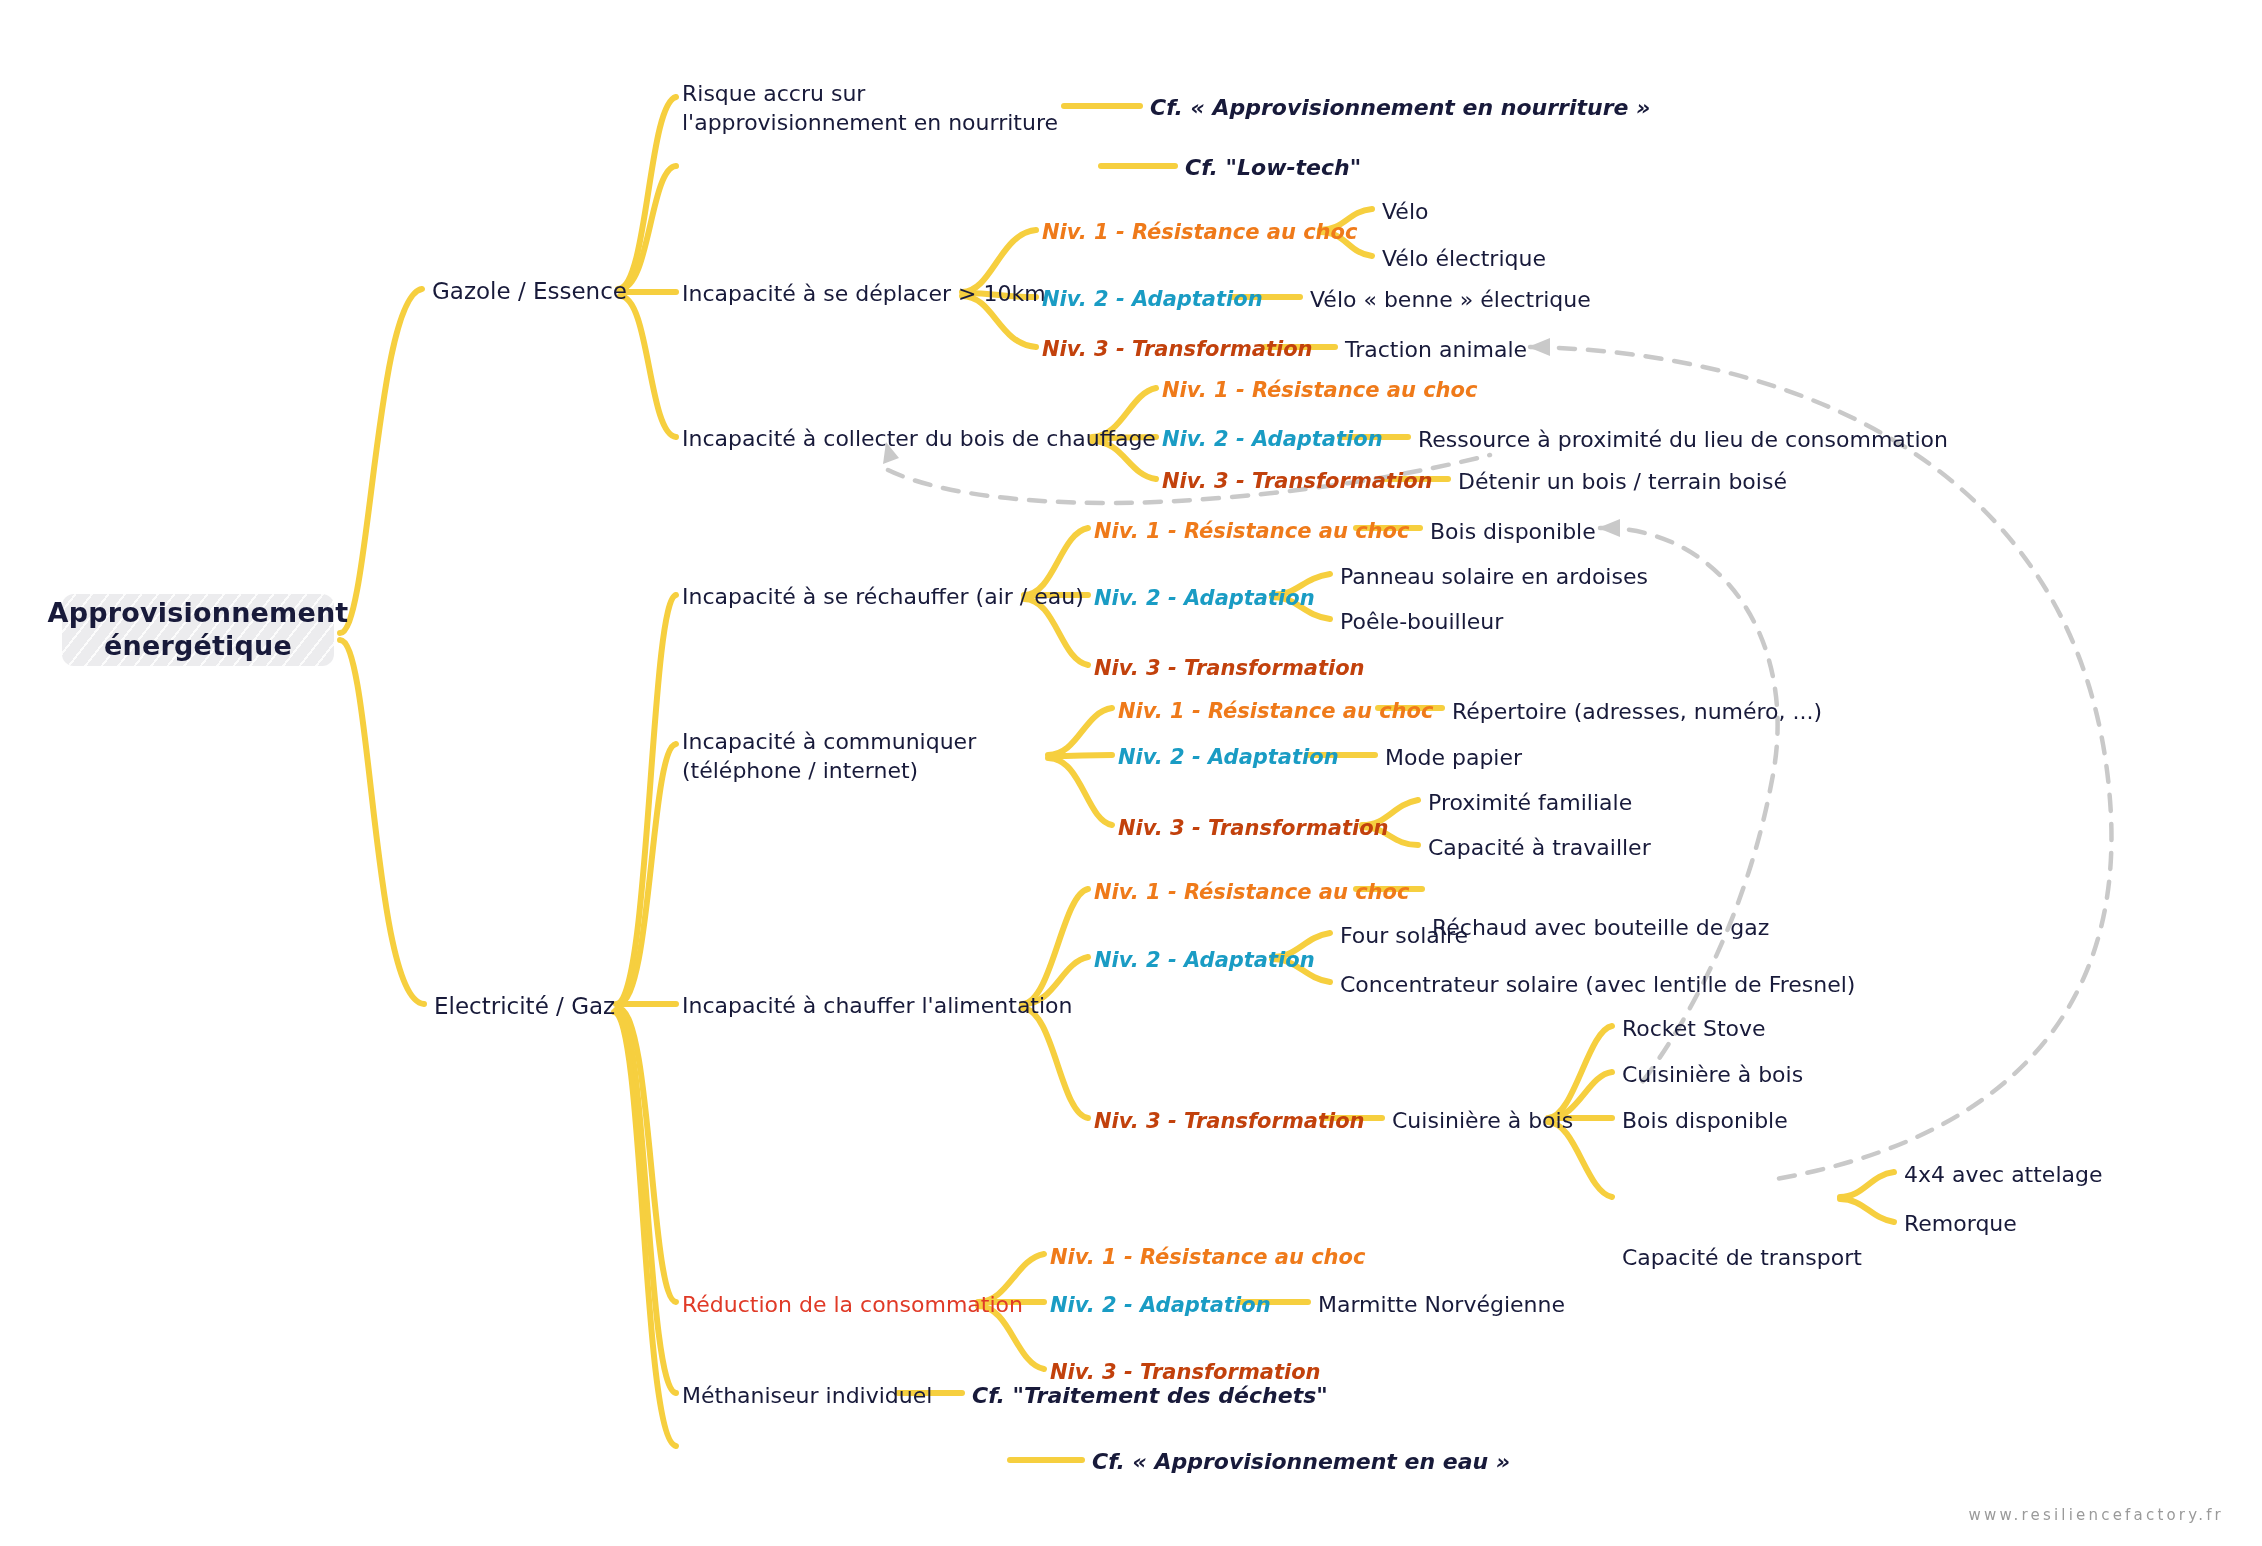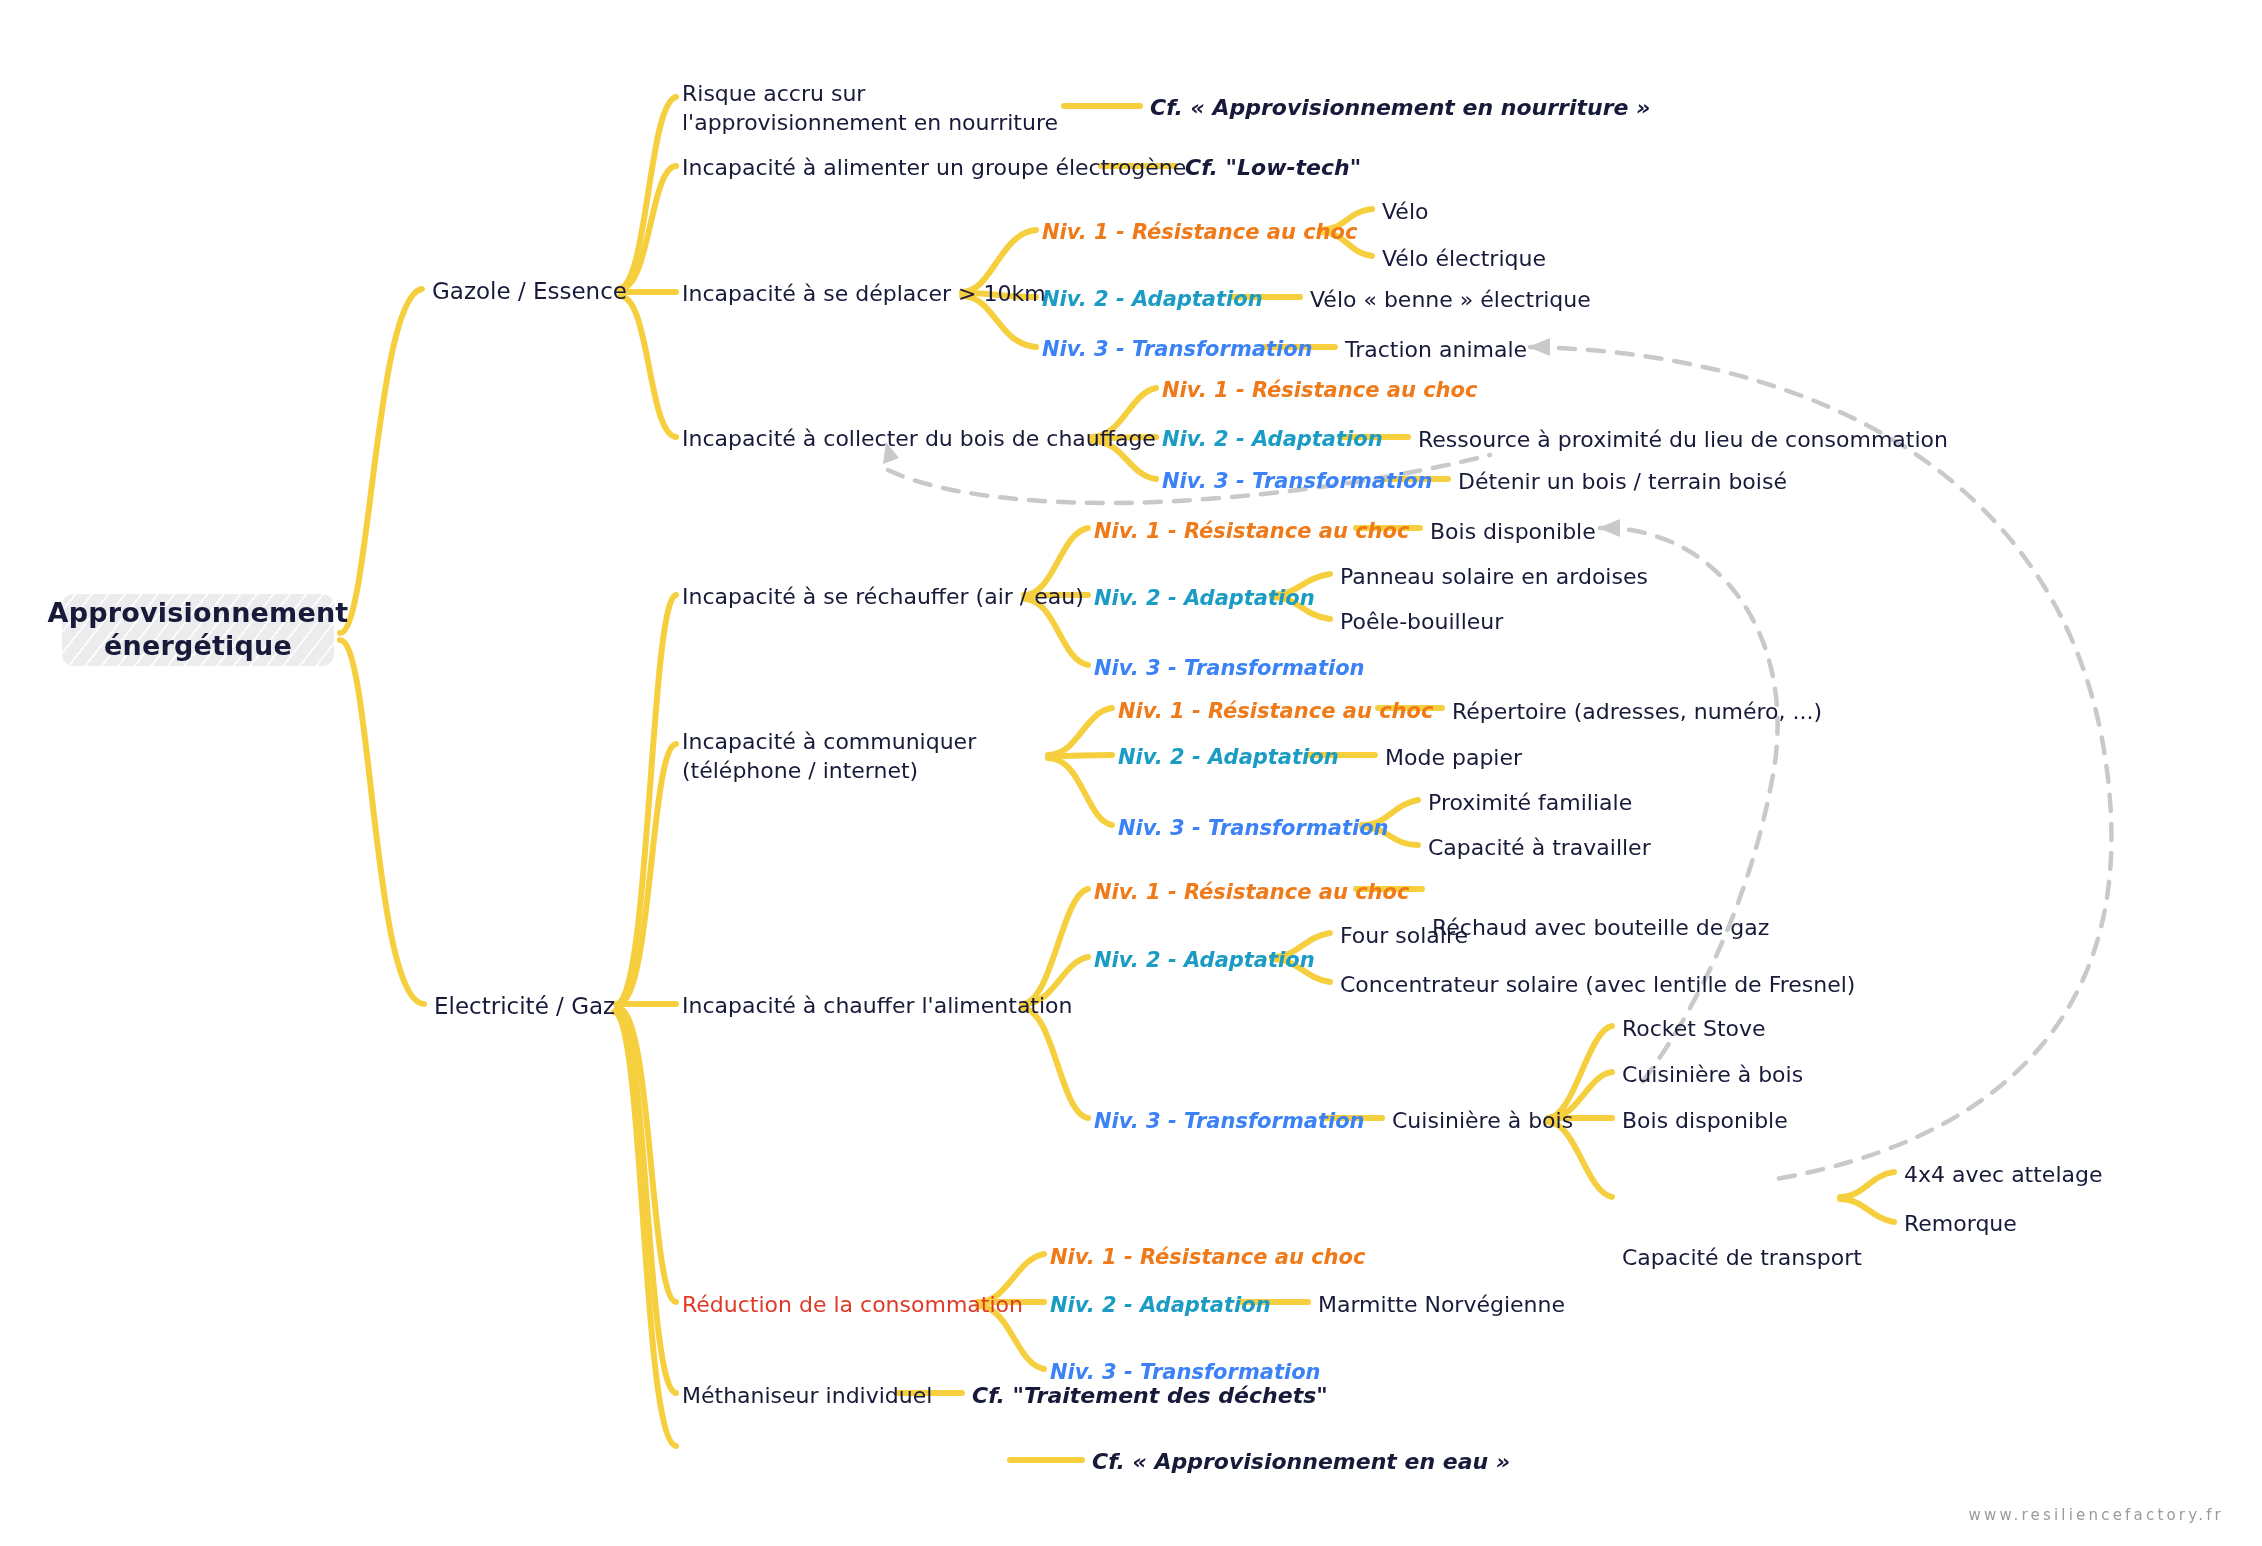--- a/index.html
+++ b/index.html
@@ -27,21 +27,21 @@
   }
 
   .lvl1{font-size:23px;font-weight:normal;color:#181a3a;}
   .lvl2{font-size:22px;color:#181a3a;font-weight:400;}
   .lvl2.red{color:#e03a27;}
   .leaf{font-size:22px;color:#181a3a;font-weight:400;}
   .cf{font-size:22px;color:#181a3a;font-style:italic;font-weight:bold;}
   .niv{font-size:21px;font-style:italic;font-weight:bold;}
   .niv1{color:#ef7a1a;}
   .niv2{color:#1a9cc4;}
-  .niv3{color:#3b82f6;}
+  .niv3{color:#c2410c;}
 
   #watermark{
     position:absolute;right:38px;bottom:22px;
     font-size:15px;color:#9a9a9a;letter-spacing:3.2px;font-weight:400;
   }
 </style>
 </head>
 <body>
 
 <div id="stage">
@@ -166,23 +166,20 @@
     <span>Electricité / Gaz</span>
   </div>
 
   <div class="node lvl2 wrap" style="left:682px;top:80px;width:390px;">
     <span>Risque accru sur l'approvisionnement en nourriture</span>
   </div>
   <div class="node cf" style="left:1150px;top:94px;">
     <span>Cf. « Approvisionnement en nourriture »</span>
   </div>
 
-  <div class="node lvl2" style="left:682px;top:154px;">
-    <span>Incapacité à alimenter un groupe électrogène</span>
-  </div>
   <div class="node cf" style="left:1185px;top:154px;">
     <span>Cf. "Low-tech"</span>
   </div>
 
   <div class="node lvl2" style="left:682px;top:280px;">
     <span>Incapacité à se déplacer &gt; 10km</span>
   </div>
 
   <div class="node niv niv1" style="left:1042px;top:219px;">
     <span>Niv. 1 - Résistance au choc</span>

